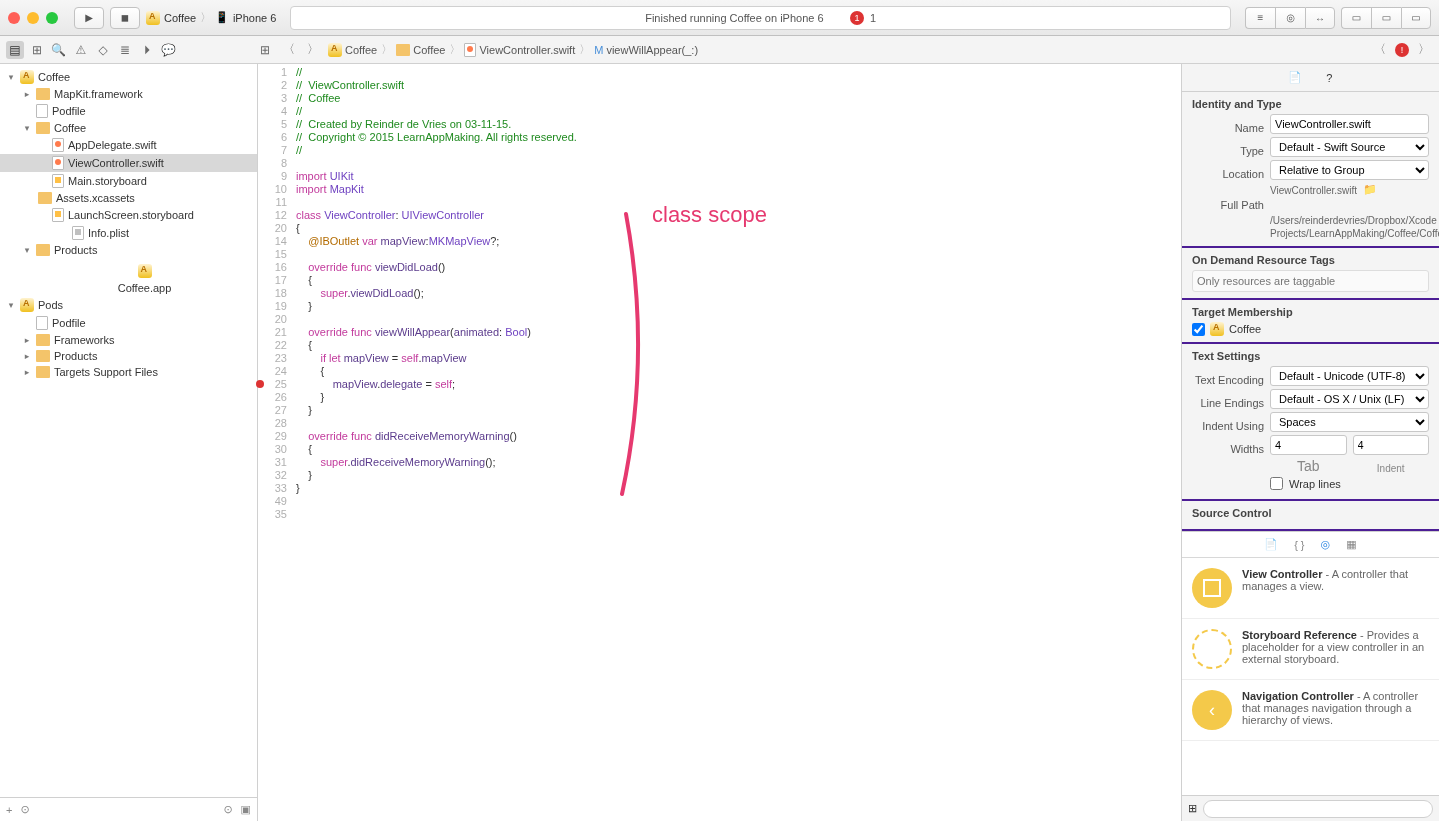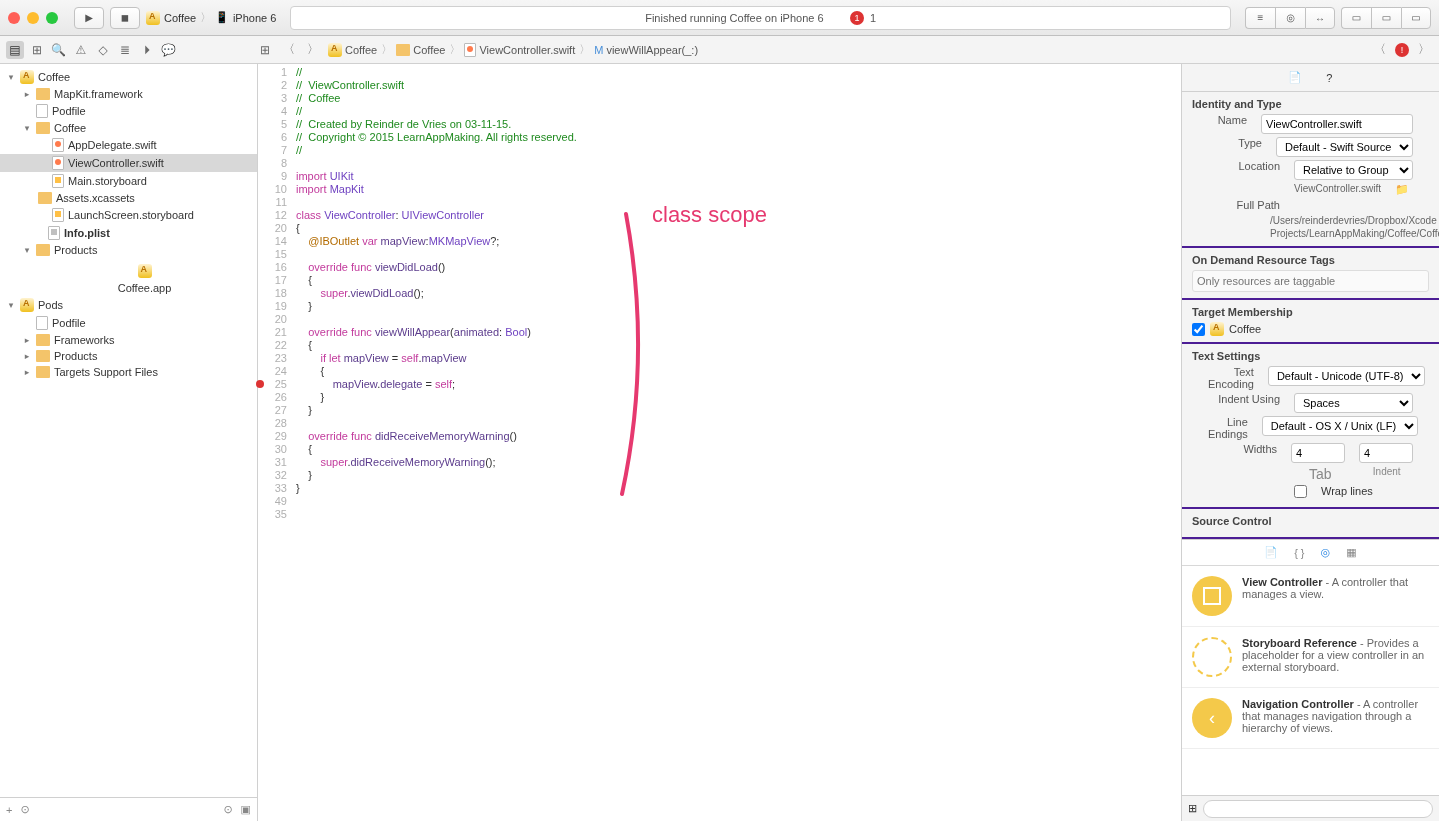--- a/index.html
+++ b/index.html
@@ -48,21 +48,21 @@
 .gut-err::before{content:"";position:absolute;left:-2px;top:2px;width:8px;height:8px;background:#d33;border-radius:50%;}
 .code{flex:1;font-family:Menlo,Monaco,monospace;font-size:10.5px;line-height:13px;padding:2px 0 0 4px;color:#333;white-space:pre;position:relative;}
 .c-comment{color:#1f8a1f;} .c-key{color:#c23a9c;} .c-type{color:#6f42c1;} .c-attr{color:#b36b00;}
 .annotation{position:absolute;top:144px;left:360px;font-size:22px;color:#e6396f;font-weight:500;}
 .curve{position:absolute;top:146px;left:322px;}
 
 .inspector{width:258px;background:#f4f4f4;border-left:1px solid #d0d0d0;display:flex;flex-direction:column;overflow:hidden;}
 .insp-tabs{height:28px;display:flex;align-items:center;justify-content:center;gap:24px;border-bottom:1px solid #d0d0d0;}
 .insp-section{padding:6px 10px;border-bottom:2px solid #4c1d95;}
 .insp-h{font-weight:600;color:#444;margin-bottom:4px;font-size:11px;}
-.row{display:flex;align-items:flex-start;gap:14px;margin:3px 16px;}
+.row{display:flex;align-items:flex-end;gap:6px;margin:3px 0;}
 .row label{width:72px;text-align:right;color:#555;font-size:11px;}
 .row input[type=text],.row select{flex:1;height:20px;border:1px solid #c8c8c8;border-radius:3px;padding:0 4px;background:#fff;font-size:11px;}
 .row .num{width:54px;}
 .fullpath{font-size:10px;color:#666;line-height:13px;margin-left:78px;}
 .chk{display:flex;align-items:center;gap:5px;}
 .lib{flex:1;overflow:auto;border-top:1px solid #d0d0d0;background:#fff;}
 .lib-tabs{height:26px;display:flex;align-items:center;justify-content:center;gap:16px;border-bottom:1px solid #d8d8d8;color:#888;}
 .lib-tabs .active{color:#1e7fe0;}
 .lib-item{display:flex;gap:10px;padding:10px;border-bottom:1px solid #eee;}
 .lib-ico{width:40px;height:40px;border-radius:20px;background:#f4c94a;display:flex;align-items:center;justify-content:center;color:#fff;font-size:18px;flex-shrink:0;}
@@ -192,21 +192,21 @@
         <div class="tree-item" style="padding-left: 24px;">
           <span class="disc"></span>
           <span class="folder-ico yellow"></span>
           <span>Assets.xcassets</span>
         </div>
         <div class="tree-item" style="padding-left: 38px;">
           <span class="disc"></span>
           <span class="file-ico sb"></span>
           <span>LaunchScreen.storyboard</span>
         </div>
-        <div class="tree-item" style="padding-left: 34px; font-weight: bold;">
+        <div class="tree-item" style="padding-left: 58px;">
           <span class="disc"></span>
           <span class="file-ico plist"></span>
           <span>Info.plist</span>
         </div>
         <div class="tree-item" style="padding-left: 22px;">
           <span class="disc">▾</span>
           <span class="folder-ico yellow"></span>
           <span>Products</span>
         </div>
         <div class="tree-item" style="padding-left: 38px; flex-direction: column;">
@@ -336,26 +336,26 @@
           <span>Coffee</span>
         </div>
     </div>
     <div class="insp-section">
       <div class="insp-h">Text Settings</div>
       <div class="row">
           <label>Text Encoding</label>
           <select><option>Default - Unicode (UTF-8)</option></select>
         </div>
       <div class="row">
+          <label>Line Endings</label>
+          <select><option>Default - OS X / Unix (LF)</option></select>
+        </div>
+      <div class="row">
           <label>Indent Using</label>
           <select><option>Spaces</option></select>
-        </div>
-      <div class="row">
-          <label>Line Endings</label>
-          <select><option>Default - OS X / Unix (LF)</option></select>
         </div>
       <div class="row">
           <label>Widths</label>
           <input class="num" type="text" value="4" style="">
           <input class="num" type="text" value="4" style="">
         </div>
       <div class="row">
           <label></label>
           <span style="flex:1;text-align:center;font-size:14px;color:#888">Tab</span>
           <span style="flex:1;text-align:center;font-size:10px;color:#888">Indent</span>

